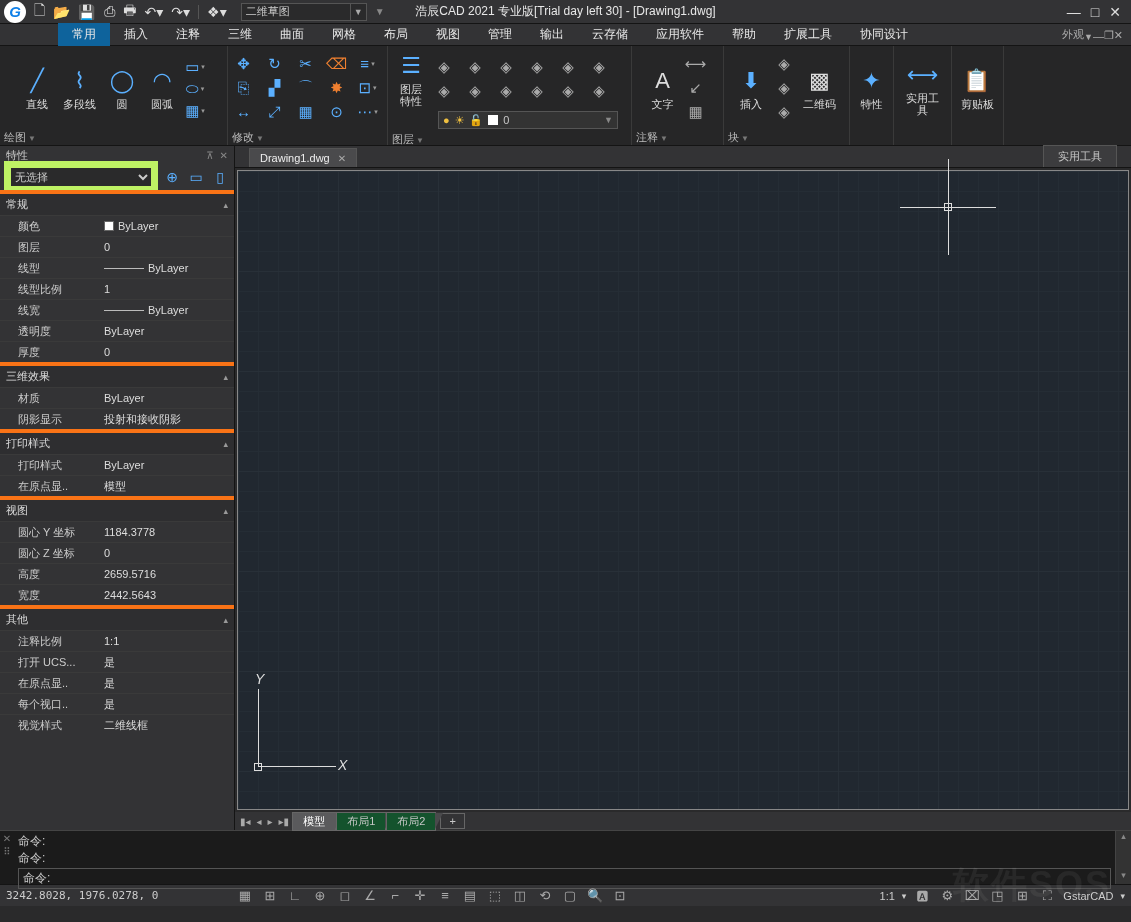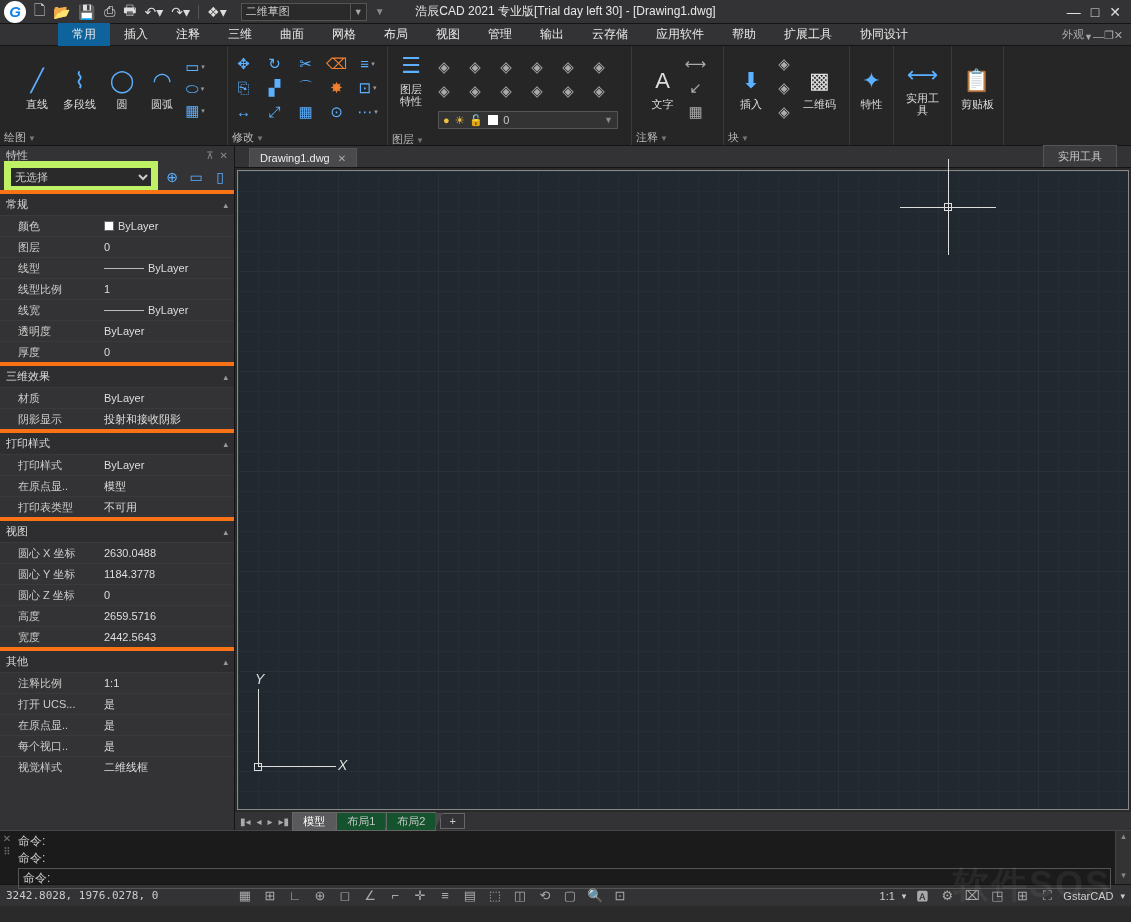--- a/index.html
+++ b/index.html
@@ -392,37 +392,25 @@
             <div class="v">
               <span>ByLayer</span>
             </div>
           </div>
           <div class="prow">
             <div class="k">在原点显..</div>
             <div class="v">
               <span>模型</span>
             </div>
           </div>
-          <div class="prow">
-            <div class="k">打印表类型</div>
-            <div class="v">
-              <span>不可用</span>
-            </div>
-          </div>
         </div>
         <div class="pgrp">
           <div class="ghdr">
             <span>视图</span>
             <span class="col">▴</span>
-          </div>
-          <div class="prow">
-            <div class="k">圆心 X 坐标</div>
-            <div class="v">
-              <span>2630.0488</span>
-            </div>
           </div>
           <div class="prow">
             <div class="k">圆心 Y 坐标</div>
             <div class="v">
               <span>1184.3778</span>
             </div>
           </div>
           <div class="prow">
             <div class="k">圆心 Z 坐标</div>
             <div class="v">

